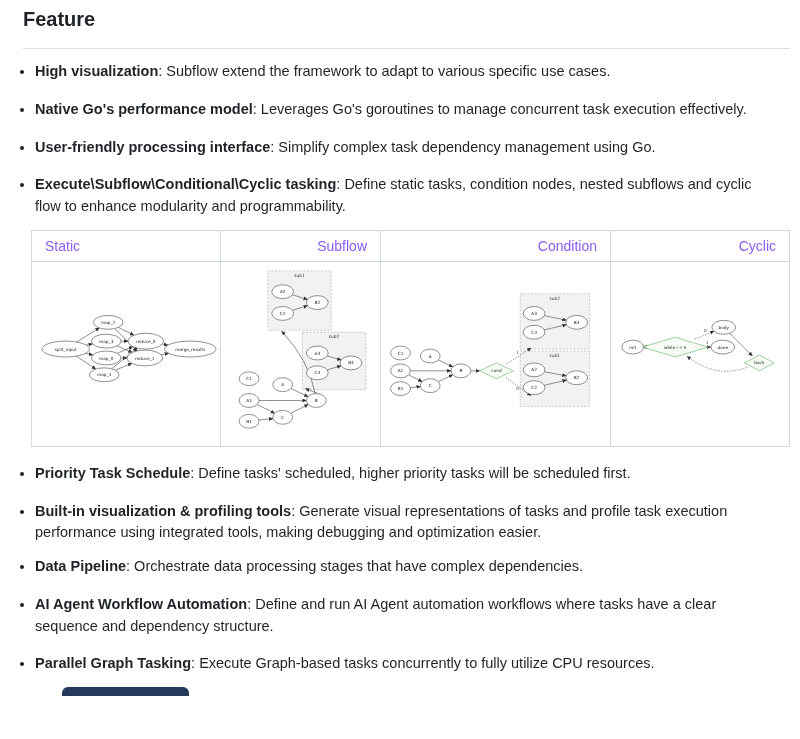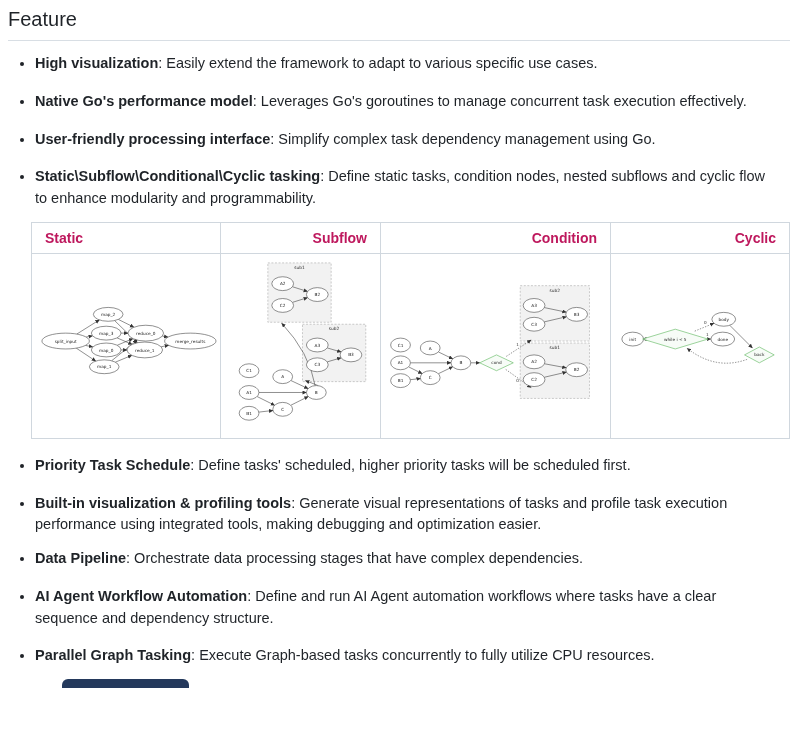--- a/index.html
+++ b/index.html
@@ -1,42 +1,42 @@
 <!DOCTYPE html>
 <html><head>
 <meta charset="utf-8">
 <style>
   html,body{margin:0;padding:0;background:#ffffff;}
   body{width:800px;height:739px;overflow:hidden;font-family:"Liberation Sans",sans-serif;color:#1f2328;}
   .doc{padding:4px 10px 0 8px;}
-  h2.md-h{font-size:20px;font-weight:400;margin:4px 0 0 0;padding-bottom:9px;border-bottom:1px solid #d8dee4;}
+  h2.md-h{font-size:20px;font-weight:700;margin:4px 0 0 15px;padding-bottom:17px;border-bottom:1px solid #d8dee4;}
   ul.md-list{margin:12px 0 10px 0;padding-left:27px;list-style:disc;}
   ul.md-list li{font-size:14.5px;line-height:1.5;margin:0 0 16px 0;max-width:745px;}
   ul.md-list li:last-child{margin-bottom:12px;}
   strong{font-weight:700;}
   table.md-table{border-collapse:collapse;table-layout:fixed;margin:4px 0 16px 23px;}
   table.md-table th,table.md-table td{border:1px solid #d0d7de;}
-  table.md-table th{font-size:14px;font-weight:700;padding:7px 13px;color:#be185d;}
+  table.md-table th{font-size:14px;font-weight:400;padding:7px 13px;color:#8b5cf6;}
   table.md-table td{padding:0;vertical-align:middle;background:#fff;}
   .ta-l{text-align:left}.ta-c{text-align:right}.ta-r{text-align:right}
   svg.diag{display:block;width:100%;height:184px;}
   .bottom-bar{margin:2px 0 0 54px;width:127px;height:9px;border-radius:6px 6px 0 0;}
 </style>
 </head>
 <body>
 
 <div class="doc">
 
   <h2 class="md-h">Feature</h2>
 
   <ul class="md-list">
-    <li><strong>High visualization</strong><span>: Easily extend the framework to adapt to various specific use cases.</span></li>
+    <li><strong>High visualization</strong><span>: Subflow extend the framework to adapt to various specific use cases.</span></li>
     <li><strong>Native Go's performance model</strong><span>: Leverages Go's goroutines to manage concurrent task execution effectively.</span></li>
     <li><strong>User-friendly processing interface</strong><span>: Simplify complex task dependency management using Go.</span></li>
-    <li><strong>Static\Subflow\Conditional\Cyclic tasking</strong><span>: Define static tasks, condition nodes, nested subflows and cyclic flow to enhance modularity and programmability.</span></li>
+    <li><strong>Execute\Subflow\Conditional\Cyclic tasking</strong><span>: Define static tasks, condition nodes, nested subflows and cyclic flow to enhance modularity and programmability.</span></li>
   </ul>
 
   <table class="md-table">
     <colgroup>
         <col style="width:189px">
         <col style="width:160px">
         <col style="width:230px">
         <col style="width:179px">
       </colgroup>
     <thead>

